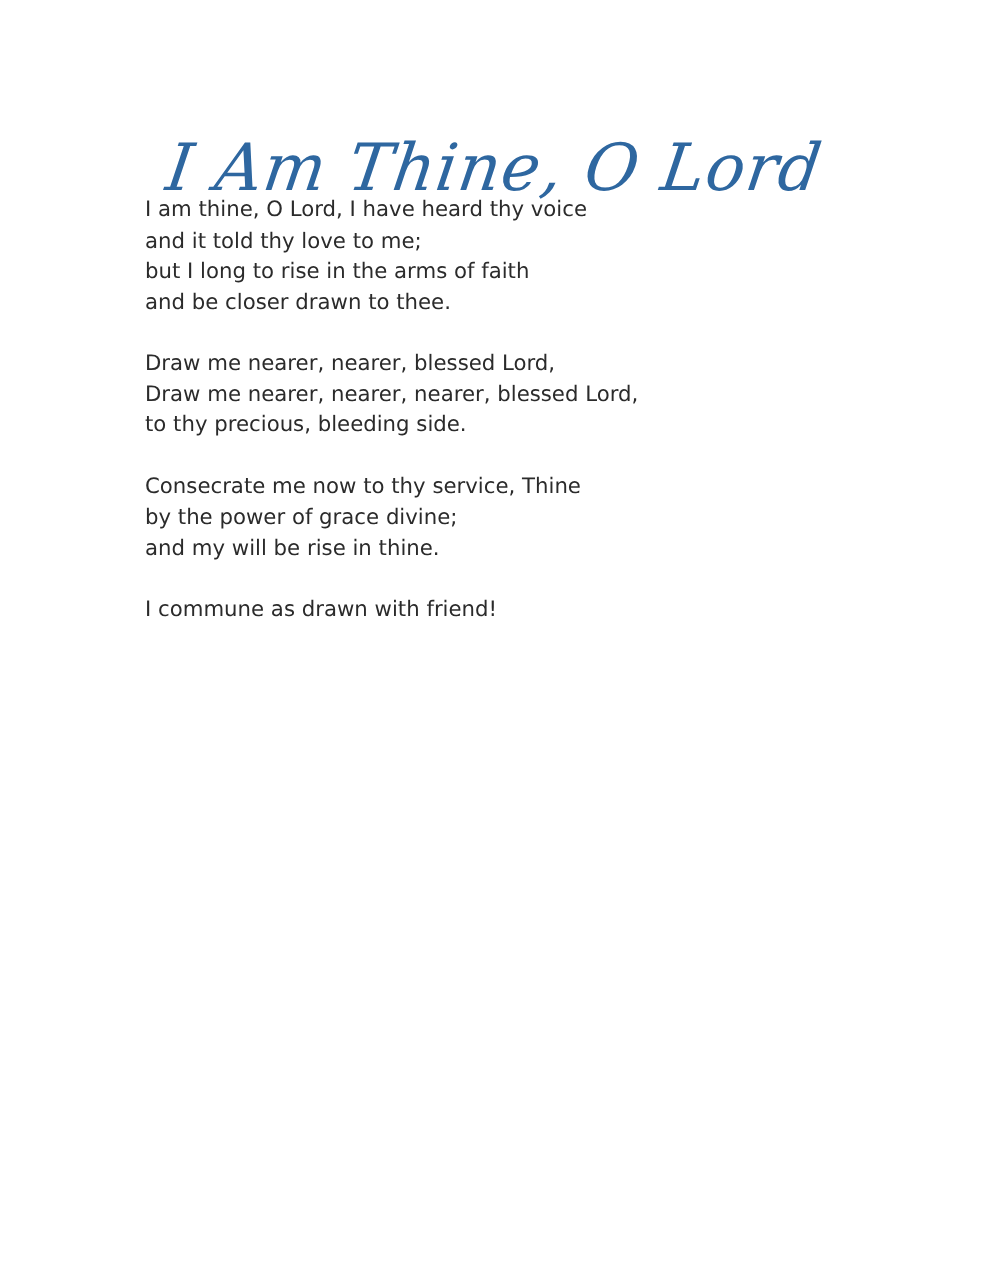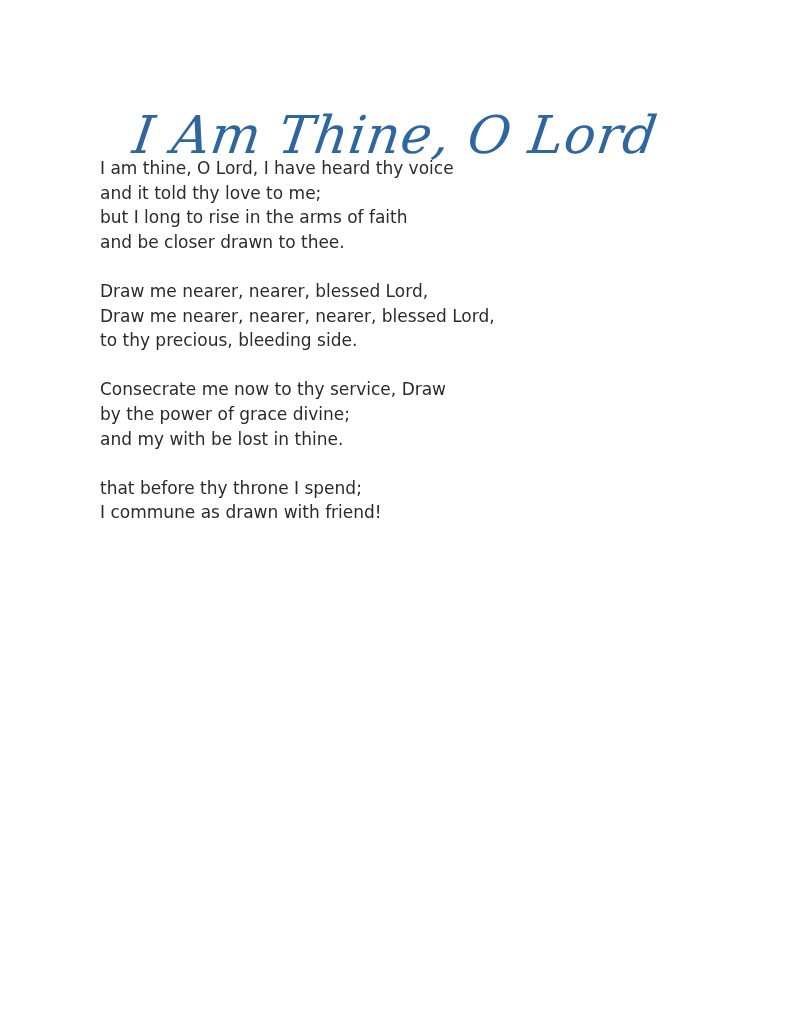--- a/index.html
+++ b/index.html
@@ -30,21 +30,21 @@
       font-style: italic;
       font-size: 52px;
       line-height: 76px;
       color: #2e67a0;
       letter-spacing: 1px;
       transform: skewX(-8deg);
       font-weight: normal;
     }
     .poem {
       position: absolute;
-      left: 100px;
+      left: 116px;
       top: 156px;
       width: 560px;
       font-family: "DejaVu Sans", sans-serif;
       font-size: 17px;
       line-height: 24.6px;
       color: #2b2b2b;
     }
     .stanza {
       margin: 0 0 24.6px 0;
     }
@@ -65,22 +65,21 @@
       <span class="line">and it told thy love to me;</span>
       <span class="line">but I long to rise in the arms of faith</span>
       <span class="line">and be closer drawn to thee.</span>
     </div>
     <div class="stanza">
       <span class="line">Draw me nearer, nearer, blessed Lord,</span>
       <span class="line">Draw me nearer, nearer, nearer, blessed Lord,</span>
       <span class="line">to thy precious, bleeding side.</span>
     </div>
     <div class="stanza">
-      <span class="line">Consecrate me now to thy service, Draw</span>
+      <span class="line">Consecrate me now to thy service, Thine</span>
       <span class="line">by the power of grace divine;</span>
-      <span class="line">and my with be lost in thine.</span>
+      <span class="line">and my will be rise in thine.</span>
     </div>
     <div class="stanza">
-      <span class="line">that before thy throne I spend;</span>
       <span class="line">I commune as drawn with friend!</span>
     </div>
   </div>
 </div>
 
 </body></html>

